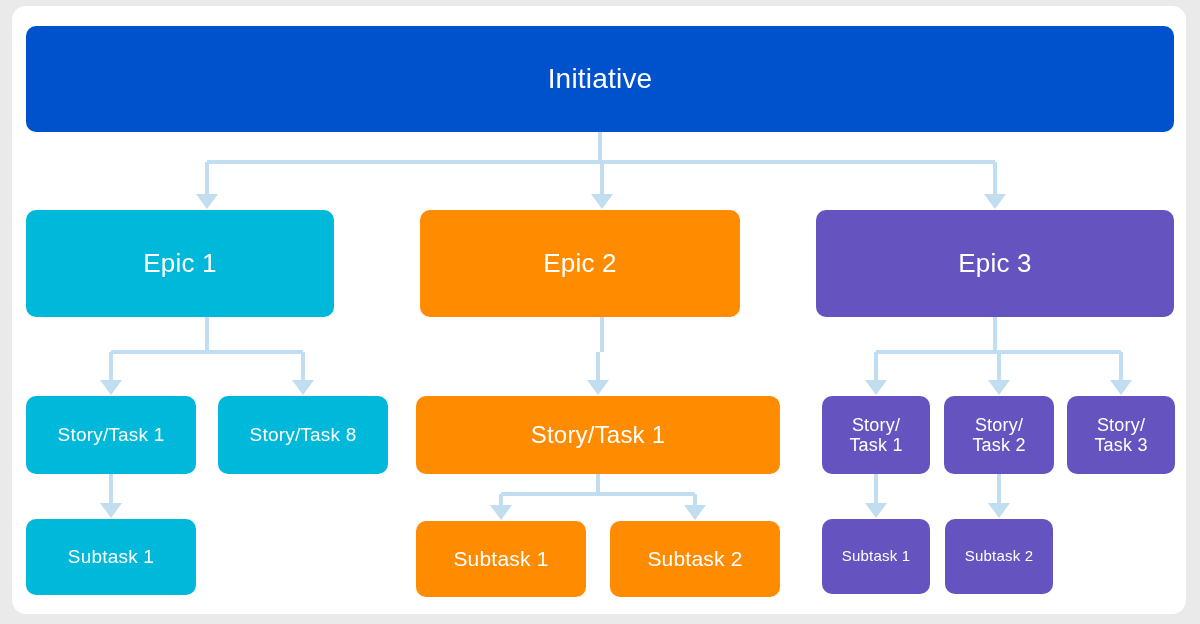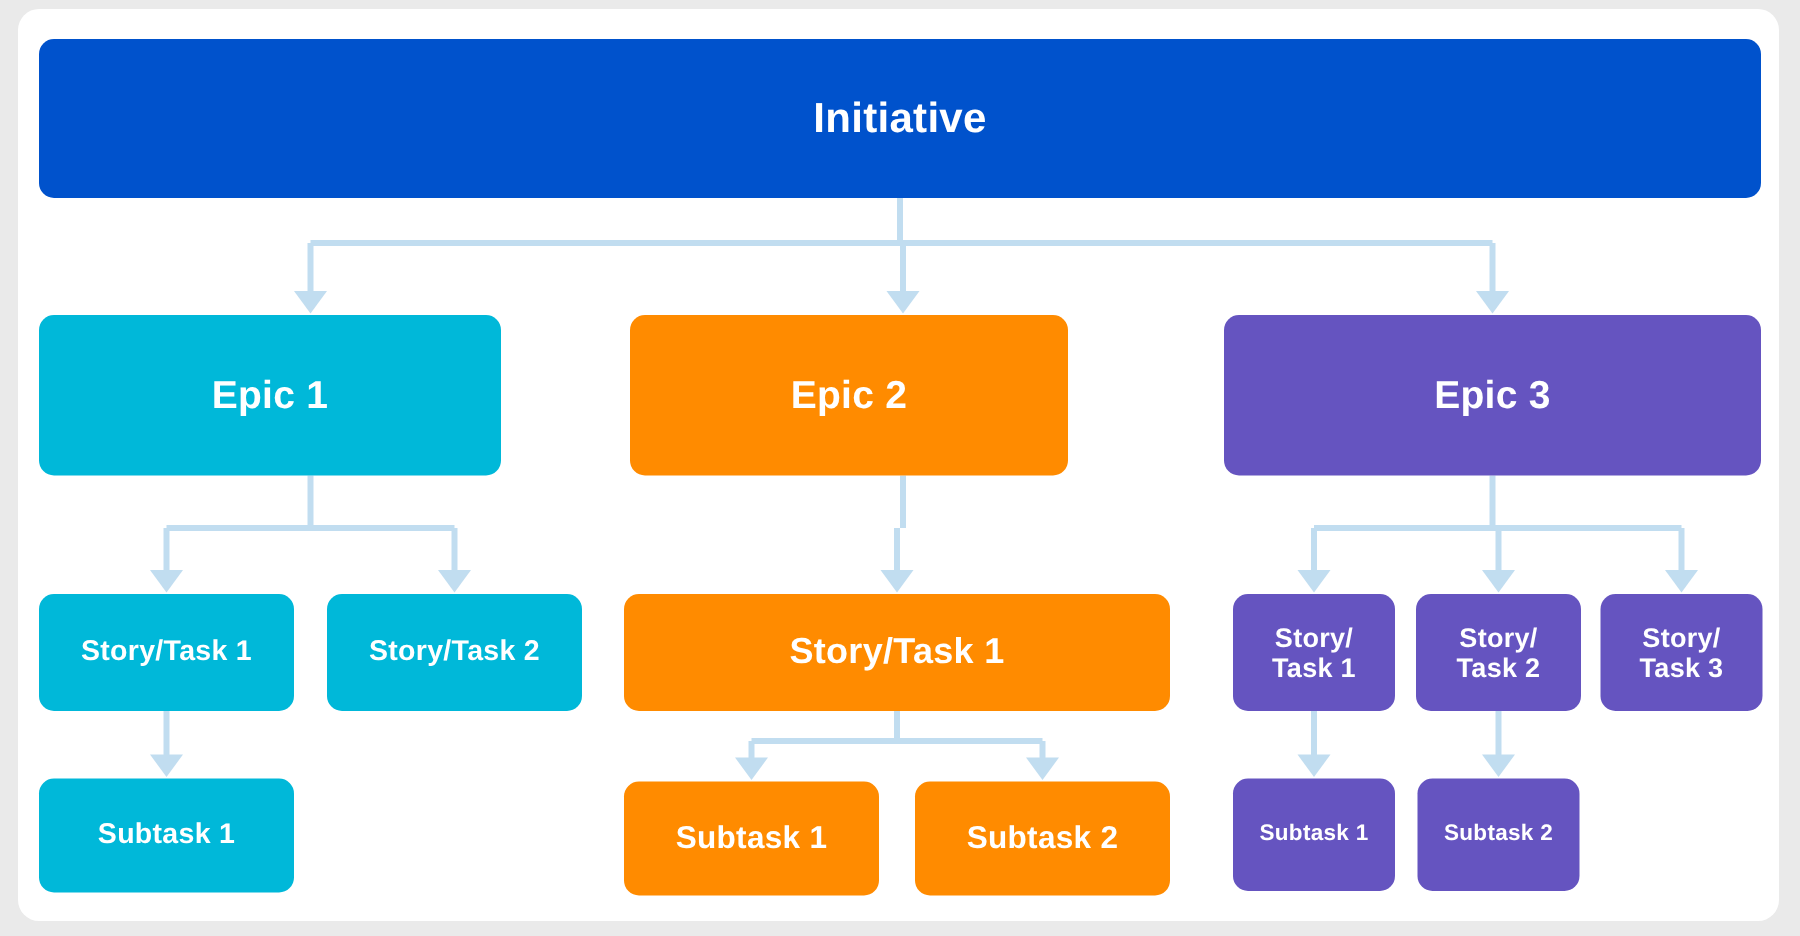--- a/index.html
+++ b/index.html
@@ -23,21 +23,21 @@
   .node{
     position:absolute;
     display:flex;
     align-items:center;
     justify-content:center;
     text-align:center;
     color:#ffffff;
     border-radius:10px;
     box-sizing:border-box;
     line-height:1.12;
-    font-weight:700;
+    font-weight:400;
     letter-spacing:.2px;
     white-space:pre-line;
   }
   .n-blue{background:#0052cc;}
   .n-cyan{background:#00b8d9;}
   .n-orange{background:#ff8b00;}
   .n-purple{background:#6554c0;}
 
   .conn{position:absolute;}
   svg.conn{overflow:visible;}
@@ -89,23 +89,23 @@
     <polygon points="865,503 887,503 876,518" class="ah"></polygon>
     <path d="M999 474 V490" class="ln" stroke-linecap="butt"></path>
     <path d="M999 490 V506" class="ln" stroke-linecap="butt"></path>
     <polygon points="988,503 1010,503 999,518" class="ah"></polygon>
   </svg>
 
 <div id="stage">
     <div class="node n-blue" style="left: 26px; top: 26px; width: 1148px; height: 106px; font-size: 28px;">Initiative</div>
     <div class="node n-cyan" style="left: 26px; top: 210px; width: 308px; height: 107px; font-size: 26px;">Epic 1</div>
     <div class="node n-cyan" style="left: 26px; top: 396px; width: 170px; height: 78px; font-size: 19px;">Story/Task 1</div>
-    <div class="node n-cyan" style="left: 218px; top: 396px; width: 170px; height: 78px; font-size: 19px;">Story/Task 2</div>
+    <div class="node n-cyan" style="left: 218px; top: 396px; width: 170px; height: 78px; font-size: 19px;">Story/Task 8</div>
     <div class="node n-cyan" style="left: 26px; top: 519px; width: 170px; height: 76px; font-size: 19px;">Subtask 1</div>
-    <div class="node n-orange" style="left: 420px; top: 210px; width: 292px; height: 107px; font-size: 26px;">Epic 2</div>
+    <div class="node n-orange" style="left: 420px; top: 210px; width: 320px; height: 107px; font-size: 26px;">Epic 2</div>
     <div class="node n-orange" style="left: 416px; top: 396px; width: 364px; height: 78px; font-size: 24px;">Story/Task 1</div>
     <div class="node n-orange" style="left: 416px; top: 521px; width: 170px; height: 76px; font-size: 21px;">Subtask 1</div>
     <div class="node n-orange" style="left: 610px; top: 521px; width: 170px; height: 76px; font-size: 21px;">Subtask 2</div>
     <div class="node n-purple" style="left: 816px; top: 210px; width: 358px; height: 107px; font-size: 26px;">Epic 3</div>
     <div class="node n-purple" style="left: 822px; top: 396px; width: 108px; height: 78px; font-size: 18px;">Story/
 Task 1</div>
     <div class="node n-purple" style="left: 944px; top: 396px; width: 110px; height: 78px; font-size: 18px;">Story/
 Task 2</div>
     <div class="node n-purple" style="left: 1067px; top: 396px; width: 108px; height: 78px; font-size: 18px;">Story/
 Task 3</div>

